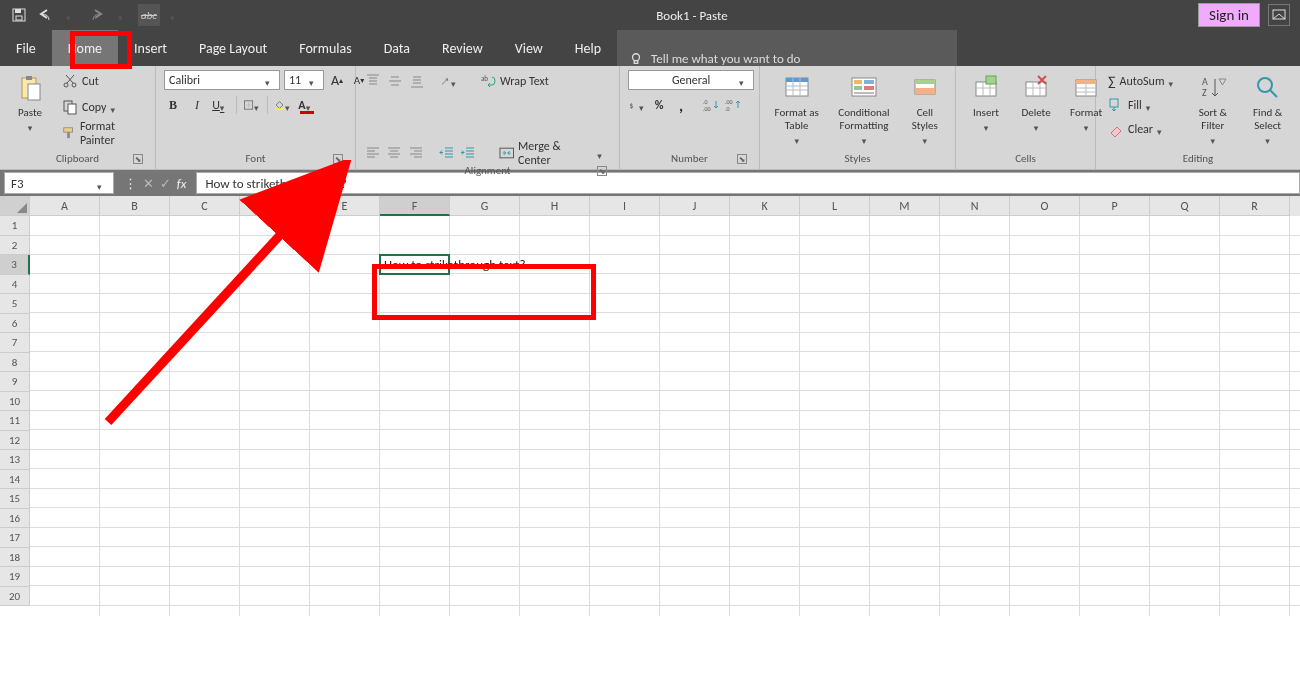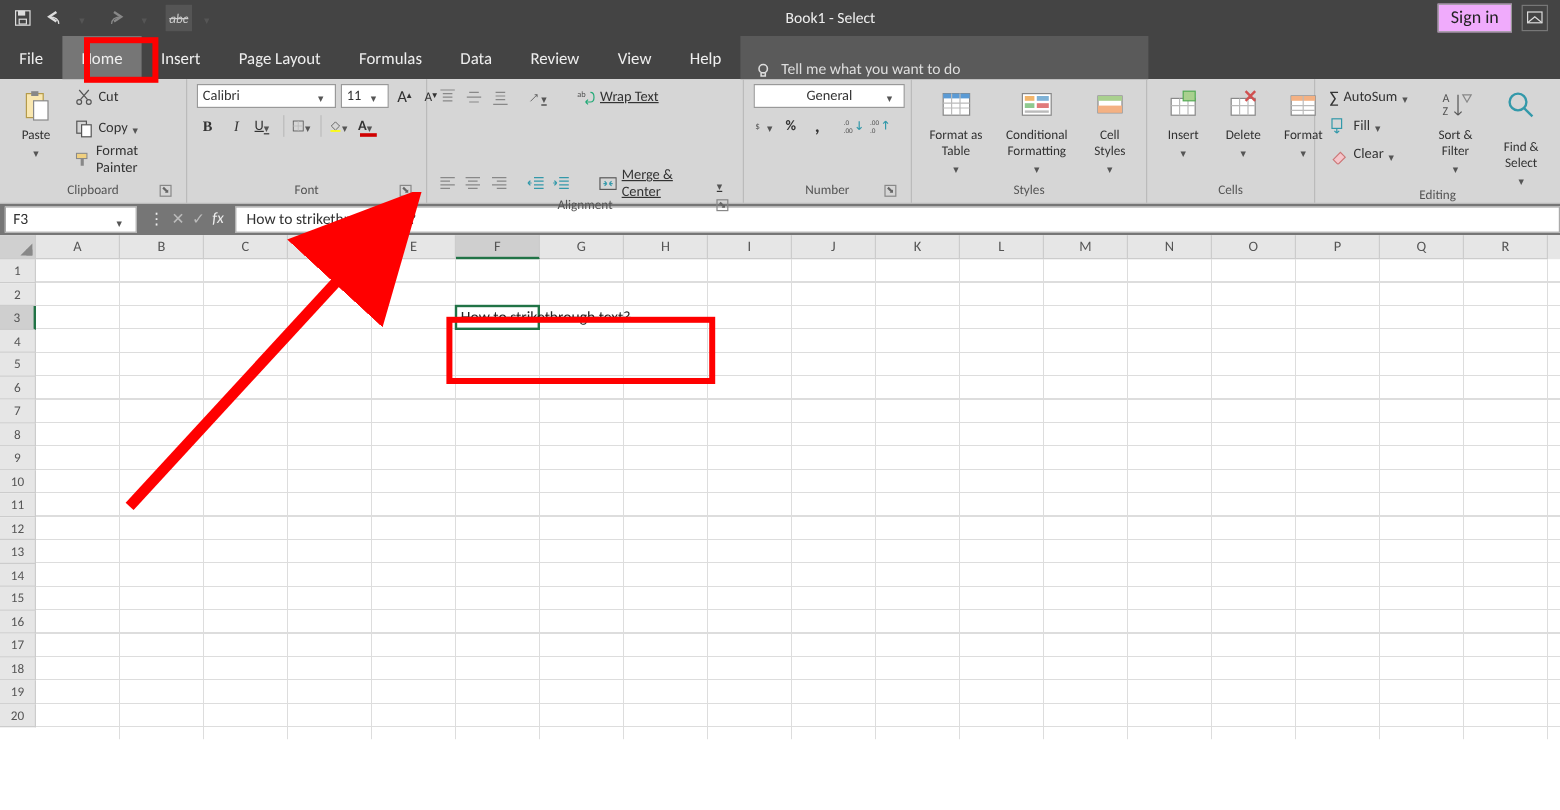--- a/index.html
+++ b/index.html
@@ -103,21 +103,21 @@
     <div class="btn">
         <span class="dd"></span>
       </div>
     <div class="btn" style="background:#555; padding:0 1px;font-style:italic;">
       <span class="strike-qat">abc</span>
     </div>
     <div class="btn">
         <span class="dd"></span>
       </div>
   </div>
-  <div class="title">Book1  -  Select</div>
+  <div class="title">Book1  -  Paste</div>
   <div class="right">
     <div class="signin">Sign in</div>
     <div class="winctl">
       <svg class="ic16" viewBox="0 0 16 16">
           <rect x="2" y="3" width="12" height="9" fill="none" stroke="#ddd"></rect>
           <path d="M2 12 L8 7 L14 12" fill="none" stroke="#ddd"></path>
         </svg>
     </div>
   </div>
 </div>
@@ -226,21 +226,21 @@
             <span style="font-weight:bold;">A</span>
             <div style="position:absolute;width:14px;height:3px;background:#d00000;margin-top:14px;"></div>
             <span class="dd"></span>
           </div>
       </div>
     </div>
     <div class="label"><span>Font</span><span class="launcher">⬊</span></div>
   </div>
 
   <div class="group" style="width:264px;">
-    <div class="body col" style="gap:6px;width:100%;text-decoration:underline;">
+    <div class="body col" style="gap:6px;width:100%;">
       <div class="row" style="gap:4px;">
         <div class="tiny">
             <svg class="ic16" viewBox="0 0 16 16">
               <path d="M2 2 H14 M4 5 H12 M4 8 H12 M4 11 H12" stroke="#888"></path>
             </svg>
           </div>
         <div class="tiny">
             <svg class="ic16" viewBox="0 0 16 16">
               <path d="M4 4 H12 M2 8 H14 M4 12 H12" stroke="#888"></path>
             </svg>
@@ -459,21 +459,21 @@
         <span style="max-width:42px;">Sort &amp; Filter</span>
           <span class="dd"></span>
       </div>
       <div class="vbtn">
         <div class="ic">
             <svg class="ic28" viewBox="0 0 28 28">
               <circle cx="11" cy="11" r="7" fill="none" stroke="#39a" stroke-width="2"></circle>
               <path d="M16 16 L23 23" stroke="#39a" stroke-width="2"></path>
             </svg>
           </div>
-        <span style="max-width:42px;margin-top:10px;">Find &amp; Select</span>
+        <span style="max-width:42px;">Find &amp; Select</span>
           <span class="dd"></span>
       </div>
     </div>
     <div class="label">Editing</div>
   </div>
 </div>
 
 <div class="fbar">
   <div class="namebox">
     <span>F3</span>

